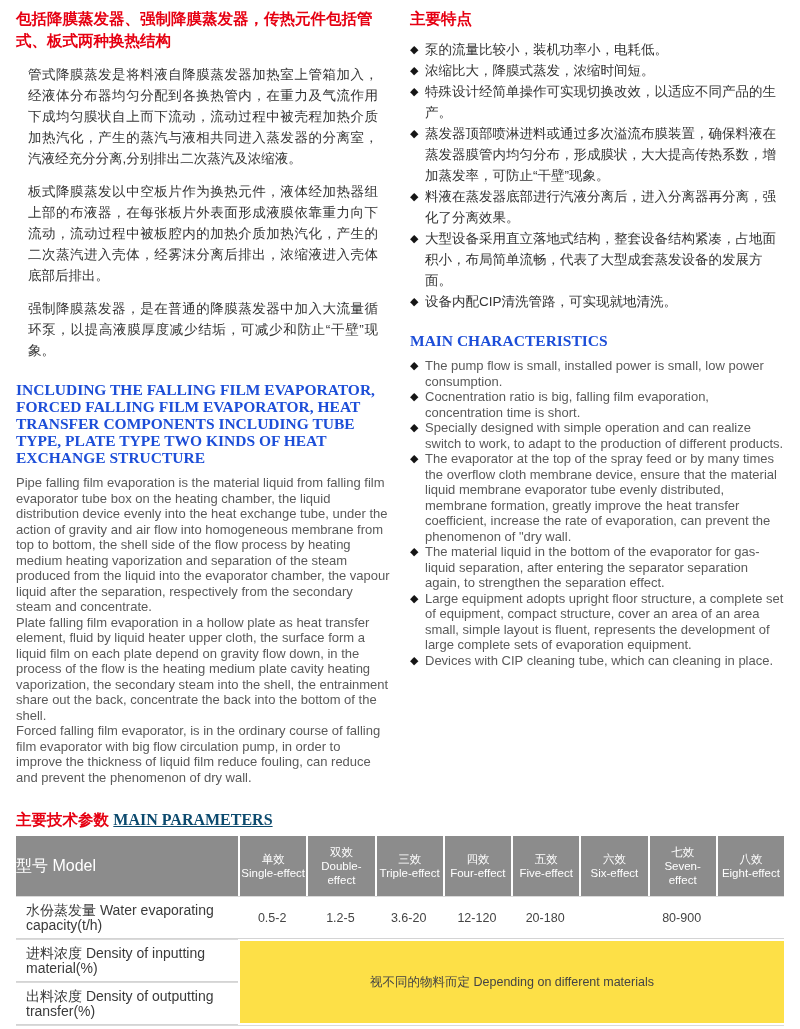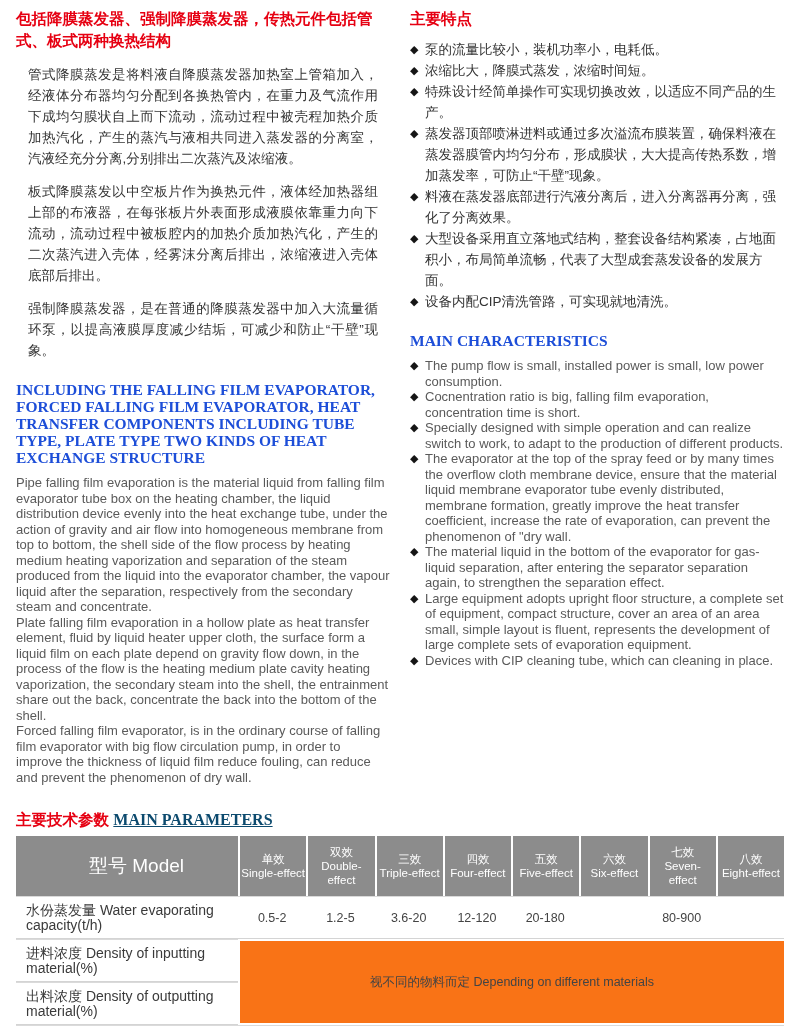--- a/index.html
+++ b/index.html
@@ -16,25 +16,25 @@
   .bullets.cn .bullet-item{font-size:13.5px;line-height:21px;color:#333;}
   .bullets.en .bullet-item{font-size:13px;line-height:15.5px;color:#5a5a5a;}
   .bullet-item .dia{flex:0 0 15px;color:#151515;font-size:11px;line-height:inherit;}
   .bullet-item .btx{flex:1;}
   .params{margin-top:26px;}
   .params-title{margin:0 0 7px 0;font-size:15.5px;line-height:18px;}
   .pt-cn{color:#e60012;font-weight:bold;text-align:center;}
   .pt-en{color:#0c4a6e;font-family:"Liberation Serif","DejaVu Serif",serif;font-weight:bold;font-size:16px;text-decoration:underline;}
   table{width:768px;border-collapse:separate;border-spacing:0;table-layout:fixed;}
   th{background:#8c8c8c;color:#fff;font-weight:normal;font-size:11.5px;line-height:14px;text-align:center;padding:9px 1px;border-left:2px solid #fff;vertical-align:middle;}
-  th.th-model{text-align:center;padding-left:20px;font-size:19px;border-left:none;}
+  th.th-model{text-align:left;padding-left:0;font-size:16px;border-left:none;}
   td{font-size:12.5px;color:#444;text-align:center;vertical-align:middle;padding:6px 3px;}
   td.lab{text-align:left;padding:6px 4px 6px 10px;color:#3a3a3a;font-size:14px;line-height:14.5px;}
   td.w{background:#fff;border-top:1px solid #dadada;border-bottom:1px solid #d4d4d4;}
-  td.g{background:#f97316;border-top:2px solid #fff;border-bottom:2px solid #fff;}
+  td.g{background:#fde047;border-top:2px solid #fff;border-bottom:2px solid #fff;}
   td.val.g{border-left:2px solid #fff;}
 </style>
 </head>
 <body>
 
 <div class="page">
   <div class="columns">
 
     <div class="col">
       <h2 class="cn-head">包括降膜蒸发器、强制降膜蒸发器，传热元件包括管式、板式两种换热结构</h2>
@@ -154,21 +154,21 @@
             <td class="val w">3.6-20</td>
             <td class="val w">12-120</td>
             <td class="val w">20-180</td>
             <td class="val w" colspan="3">80-900</td>
           </tr>
           <tr>
             <td class="lab w">进料浓度 Density of inputting material(%)</td>
             <td class="val g" colspan="8" rowspan="2">视不同的物料而定 Depending on different materials</td>
           </tr>
           <tr>
-            <td class="lab w">出料浓度 Density of outputting material(%)</td>
+            <td class="lab w">出料浓度 Density of outputting transfer(%)</td>
           </tr>
           <tr>
             <td class="lab w">使用蒸汽压力 Using steam pressure(Mpa)</td>
             <td class="val w">0.05-0.1</td>
             <td class="val w" colspan="2">0.6-0.8</td>
             <td class="val w" colspan="5">0.09-0.4</td>
           </tr>
           <tr>
             <td class="lab g">蒸汽耗量Kg/蒸发量Kg<br>Steam consumption(Kg)/Evaporation amount(Kg)</td>
             <td class="val g">1.13</td>

